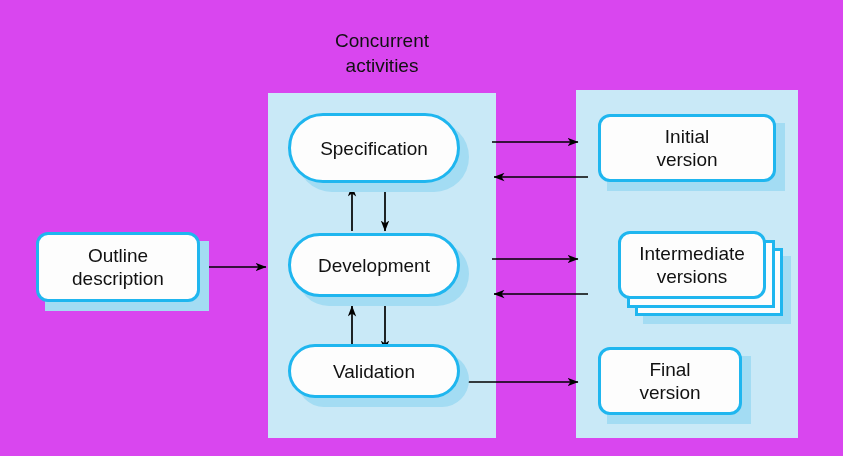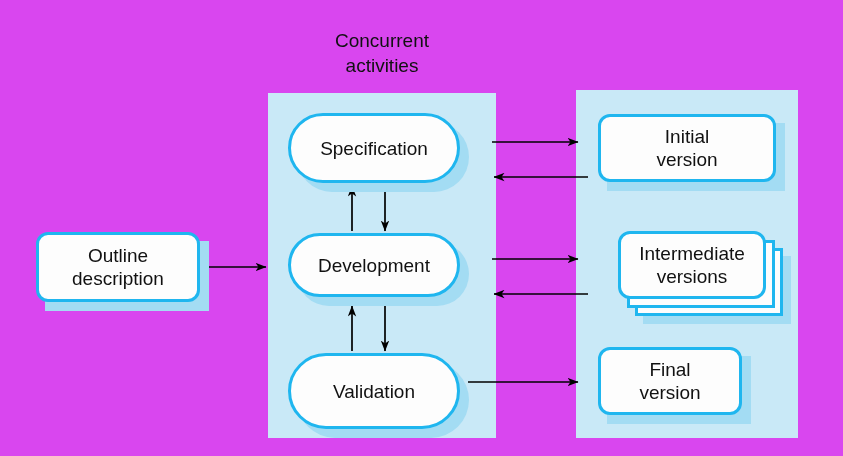--- a/index.html
+++ b/index.html
@@ -84,21 +84,21 @@
   .node .ghost {
     background: #fdfdfd;
     border: 3px solid #1fb6ef;
   }
 
   
   #node-outline      { left: 36px;  top: 232px; width: 164px; height: 70px; }
 
   #node-specification{ left: 288px; top: 113px; width: 172px; height: 70px; }
   #node-development  { left: 288px; top: 233px; width: 172px; height: 64px; }
-  #node-validation   { left: 288px; top: 353px; width: 172px; height: 76px; }
+  #node-validation   { left: 288px; top: 344px; width: 172px; height: 54px; }
 
   #node-initial      { left: 598px; top: 114px; width: 178px; height: 68px; }
   #node-intermediate { left: 590px; top: 231px; width: 148px; height: 68px; margin-left: 28px; }
   #node-final        { left: 598px; top: 347px; width: 144px; height: 68px; }
 
   
   #arrow-layer {
     position: absolute;
     left: 0;
     top: 0;

